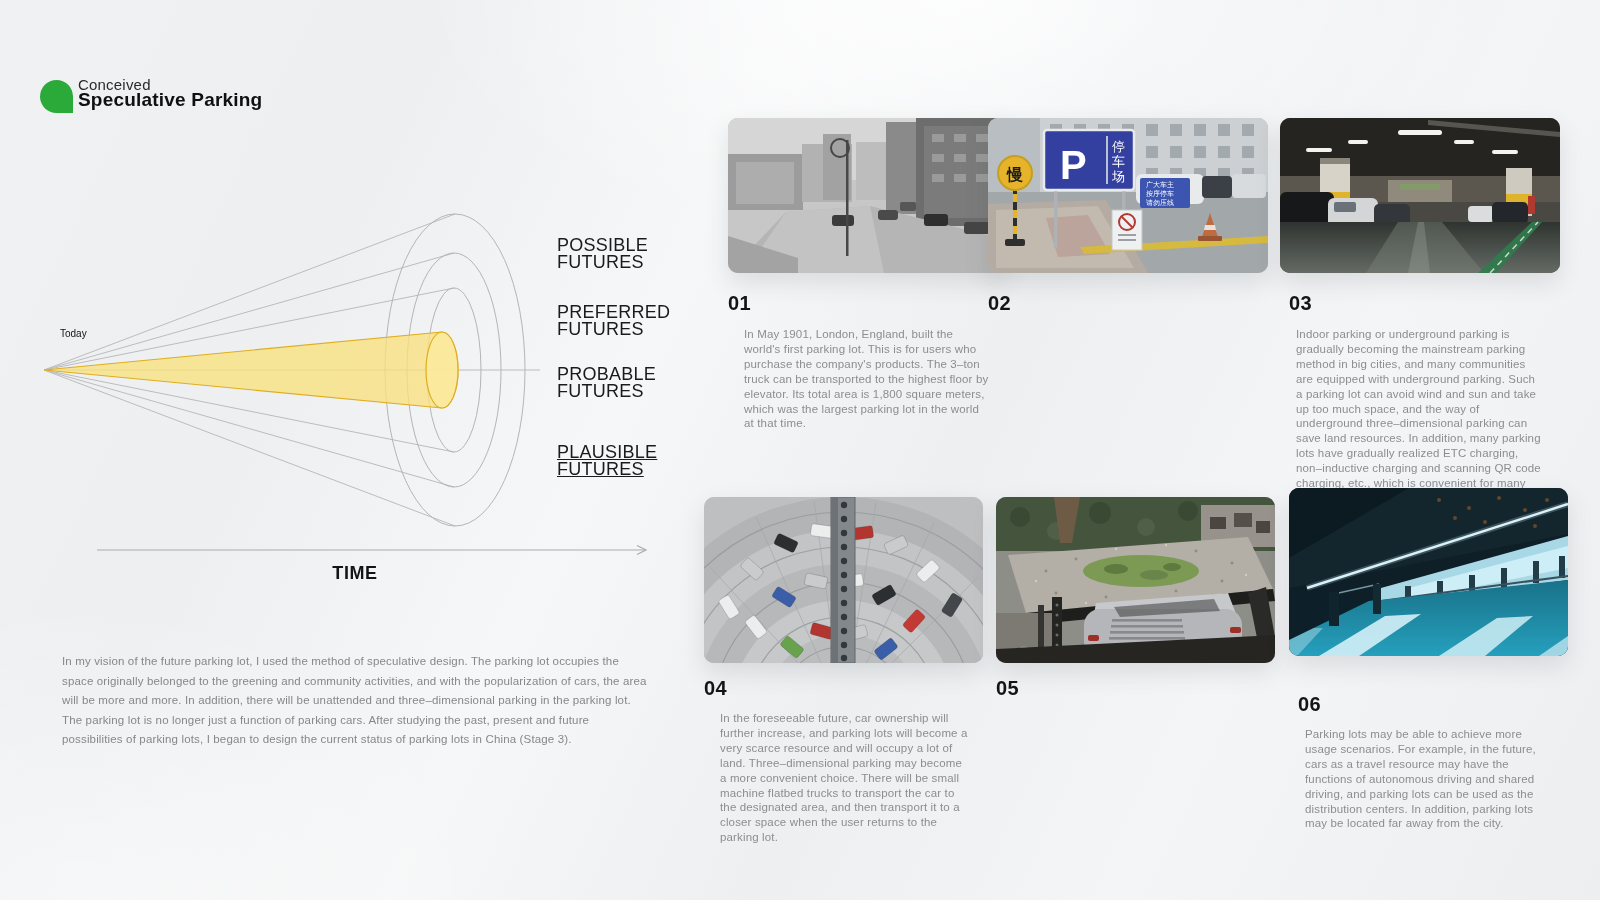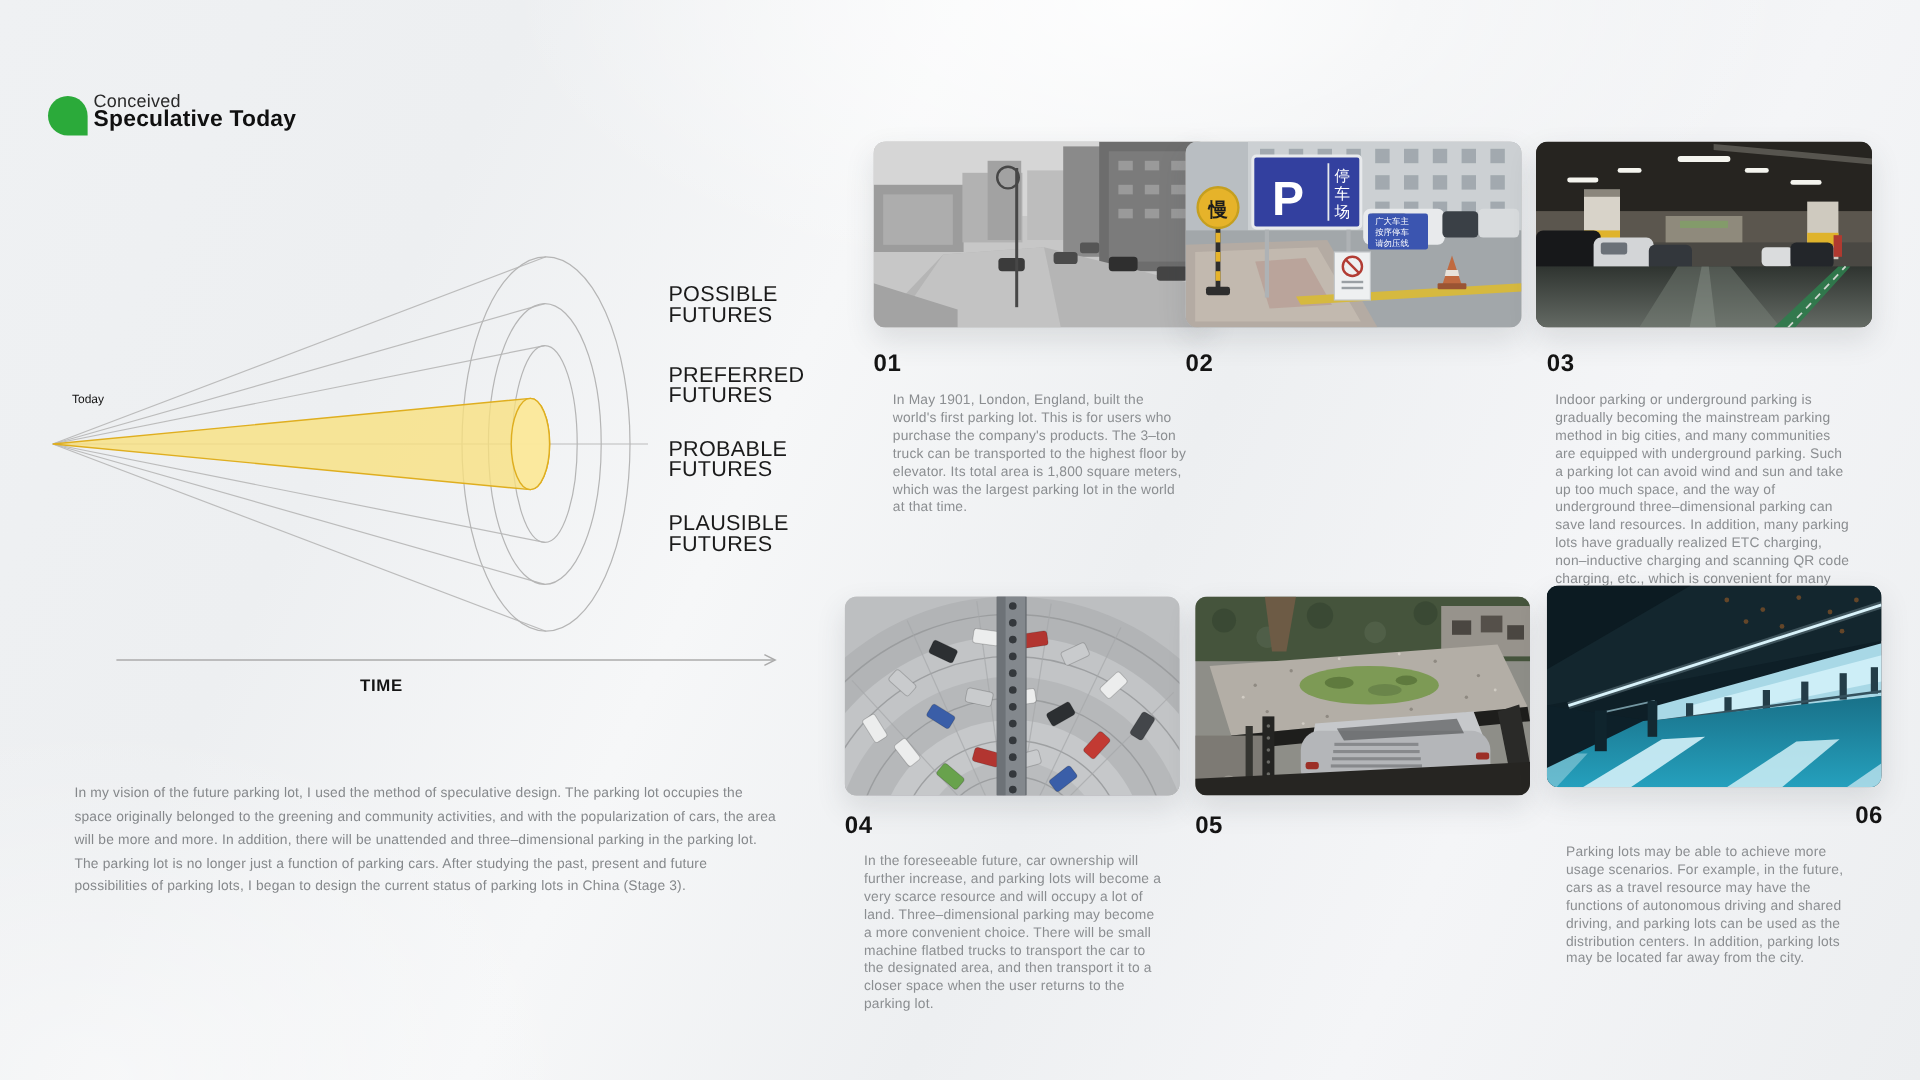--- a/index.html
+++ b/index.html
@@ -16,21 +16,21 @@
   }
   .abs{position:absolute;}
   
   .logo{left:40px;top:80px;width:33px;height:33px;border-radius:50% 50% 0 50%;}
   .eyebrow{left:78px;top:76px;font-size:15px;color:#2a2a2a;letter-spacing:.2px;}
   .title{left:78px;top:89px;font-size:19px;font-weight:700;color:#101010;letter-spacing:.2px;}
   
   .cone-svg{left:30px;top:195px;}
   .today{left:60px;top:328px;font-size:10px;font-weight:500;color:#121212;}
   .flabel{left:557px;width:110px;font-size:18px;line-height:16.5px;font-weight:500;color:#1b1b1b;letter-spacing:.25px;white-space:pre-line;}
-  .time{left:300px;top:563px;width:110px;text-align:left;font-size:14px;font-weight:700;color:#141414;letter-spacing:.6px;}
+  .time{left:300px;top:563px;width:110px;text-align:center;font-size:18px;font-weight:700;color:#141414;letter-spacing:.6px;}
   .intro{left:62px;top:652px;width:590px;font-size:11.5px;line-height:19.6px;color:#85888b;letter-spacing:.15px;}
   
   .card{position:absolute;width:280px;}
   .photo{border-radius:10px;overflow:hidden;box-shadow:0 10px 24px rgba(55,62,72,.13);background:#ccc;}
   .photo svg{display:block;width:100%;height:100%;}
   .r1 .photo{height:155px;}
   .r2 .photo{height:166px;}
   .num{margin:0;font-size:20px;line-height:20px;font-weight:700;color:#141414;letter-spacing:.4px;}
   .r1 .num{margin-top:20px;}
   .r2 .num{margin-top:15px;}
@@ -38,21 +38,21 @@
   .ctext{margin:16px;margin-top:14px;font-size:11.5px;line-height:14.9px;color:#8b8e91;letter-spacing:.15px;}
   .r2 .ctext{margin-top:13px;}
 </style>
 </head>
 <body>
 
 <div class="page">
 
   <div class="abs logo" style="background:#2baa3a;"></div>
   <div class="abs eyebrow">Conceived</div>
-  <div class="abs title">Speculative Today</div>
+  <div class="abs title">Speculative Parking</div>
 
   <svg class="abs cone-svg" width="630" height="375" viewBox="0 0 630 375">
     <g stroke="#bcbcbc" stroke-width="1" fill="none">
       <line x1="14" y1="175" x2="425" y2="19"></line>
       <line x1="14" y1="175" x2="425" y2="331"></line>
       <line x1="14" y1="175" x2="424" y2="58"></line>
       <line x1="14" y1="175" x2="424" y2="292"></line>
       <line x1="14" y1="175" x2="424" y2="93"></line>
       <line x1="14" y1="175" x2="424" y2="257"></line>
       <line x1="14" y1="175" x2="510" y2="175"></line>
@@ -72,21 +72,21 @@
     </g>
   </svg>
 
   <div class="abs today">Today</div>
   <div class="abs flabel" style="top:237px;">POSSIBLE
 FUTURES</div>
   <div class="abs flabel" style="top:304px;">PREFERRED
 FUTURES</div>
   <div class="abs flabel" style="top:366px;">PROBABLE
 FUTURES</div>
-  <div class="abs flabel" style="top:428px;">PLAUSIBLE
+  <div class="abs flabel" style="top:444px;text-decoration:underline;">PLAUSIBLE
 FUTURES</div>
   <div class="abs time">TIME</div>
 
   <div class="abs intro">In my vision of the future parking lot, I used the method of speculative design. The parking lot occupies the space originally belonged to the greening and community activities, and with the popularization of cars, the area will be more and more. In addition, there will be unattended and three–dimensional parking in the parking lot. The parking lot is no longer just a function of parking cars. After studying the past, present and future possibilities of parking lots, I began to design the current status of parking lots in China (Stage 3).</div>
 
   <div class="card r1" style="left:728px;top:118px;">
     <div class="photo">
       <svg viewBox="0 0 280 155">
         <rect width="280" height="155" fill="#c7c7c7"></rect>
         <rect width="280" height="62" fill="#d6d6d6"></rect>
@@ -456,17 +456,17 @@
         <polygon points="0,118 92,112 279,92 279,168 0,168" fill="url(#g6floor)"></polygon>
         <polygon points="30,168 96,128 132,126 70,168" fill="#cfeef6" opacity="0.92"></polygon>
         <polygon points="150,168 208,130 244,128 196,168" fill="#cfeef6" opacity="0.85"></polygon>
         <polygon points="250,168 279,148 279,168" fill="#bfe4ef" opacity="0.8"></polygon>
         <polygon points="0,150 20,140 34,140 8,168 0,168" fill="#9fd3e0" opacity="0.55"></polygon>
         <polygon points="0,100 82,112 0,152" fill="#0d2029"></polygon>
         <rect x="84" y="96" width="8" height="30" fill="#132a33"></rect>
         <rect x="40" y="104" width="10" height="34" fill="#0f242d"></rect>
       </svg>
     </div>
-    <p class="num indent" style="margin-top:14px;text-align:right;">06</p>
+    <p class="num indent" style="margin-top:38px;">06</p>
     <p class="ctext">Parking lots may be able to achieve more usage scenarios. For example, in the future, cars as a travel resource may have the functions of autonomous driving and shared driving, and parking lots can be used as the distribution centers. In addition, parking lots may be located far away from the city.</p>
   </div>
 
 </div>
 
 </body></html>

